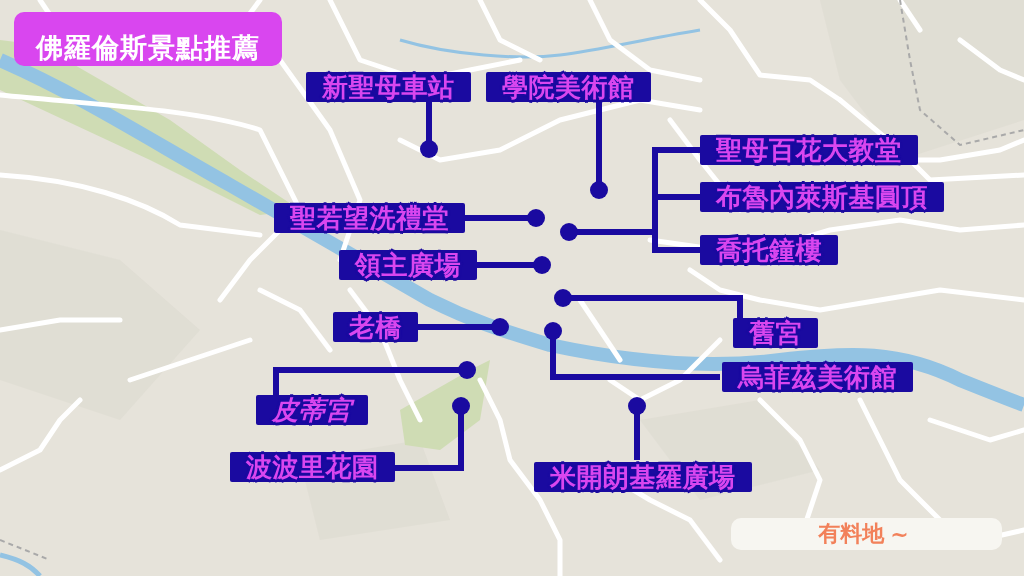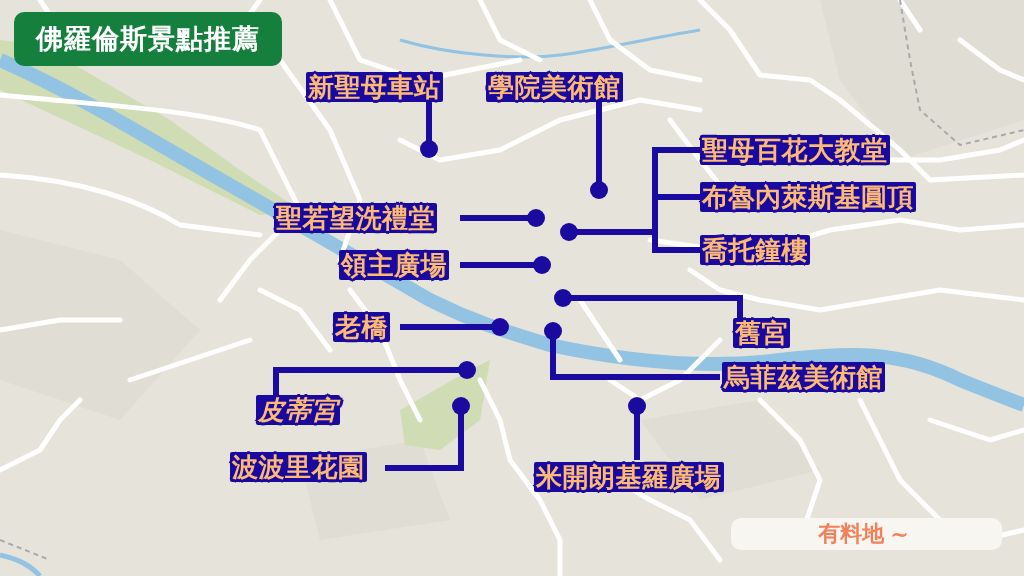--- a/index.html
+++ b/index.html
@@ -1,22 +1,22 @@
 <!DOCTYPE html>
 <html><head>
   <meta charset="utf-8">
   <style>
     html, body { margin:0; padding:0; }
     body { width:1024px; height:576px; overflow:hidden; position:relative; background:#e6e3da; font-family:"DejaVu Sans","Liberation Sans",sans-serif; }
     #map { position:absolute; left:0; top:0; width:1024px; height:576px; }
-    .title-badge { position:absolute; left:14px; top:12px; width:268px; height:54px; background:#15803d; border-radius:10px; box-sizing:border-box; display:flex; align-items:center; justify-content:center; }
+    .title-badge { position:absolute; left:14px; top:12px; width:268px; height:54px; background:#d946ef; border-radius:10px; box-sizing:border-box; display:flex; align-items:flex-end; justify-content:center; }
     .title-badge span { color:#fff; font-size:27px; font-weight:bold; letter-spacing:1px; }
-    .label { position:absolute; color:#fdba74; font-weight:bold; font-size:26px; line-height:30px; white-space:nowrap; letter-spacing:0.5px;
+    .label { position:absolute; color:#d946ef; font-weight:bold; font-size:26px; line-height:30px; white-space:nowrap; letter-spacing:0.5px;
       text-shadow: 2px 0 0 #1a0aa0, -2px 0 0 #1a0aa0, 0 2px 0 #1a0aa0, 0 -2px 0 #1a0aa0, 2px 2px 0 #1a0aa0, -2px -2px 0 #1a0aa0, 2px -2px 0 #1a0aa0, -2px 2px 0 #1a0aa0, 3px 0 0 #1a0aa0, -3px 0 0 #1a0aa0, 0 3px 0 #1a0aa0, 0 -3px 0 #1a0aa0;
-      background:#1a0aa0; padding:0 2px; border-radius:2px; }
+      background:#1a0aa0; padding:0 16px; border-radius:2px; }
     .brand { position:absolute; left:731px; top:518px; width:271px; height:32px; background:#f7f6f1; border-radius:10px; display:flex; align-items:center; justify-content:center; font-size:22px; font-weight:bold; }
     .brand .a { color:#f2815a; }
     .brand .t { color:#f2815a; margin:0 6px; }
     .brand .b { color:#1c1c1c; }
   </style>
 </head>
 <body>
 
 <svg id="map" viewBox="0 0 1024 576" xmlns="http://www.w3.org/2000/svg">
   <rect width="1024" height="576" fill="#e6e3da"></rect>

